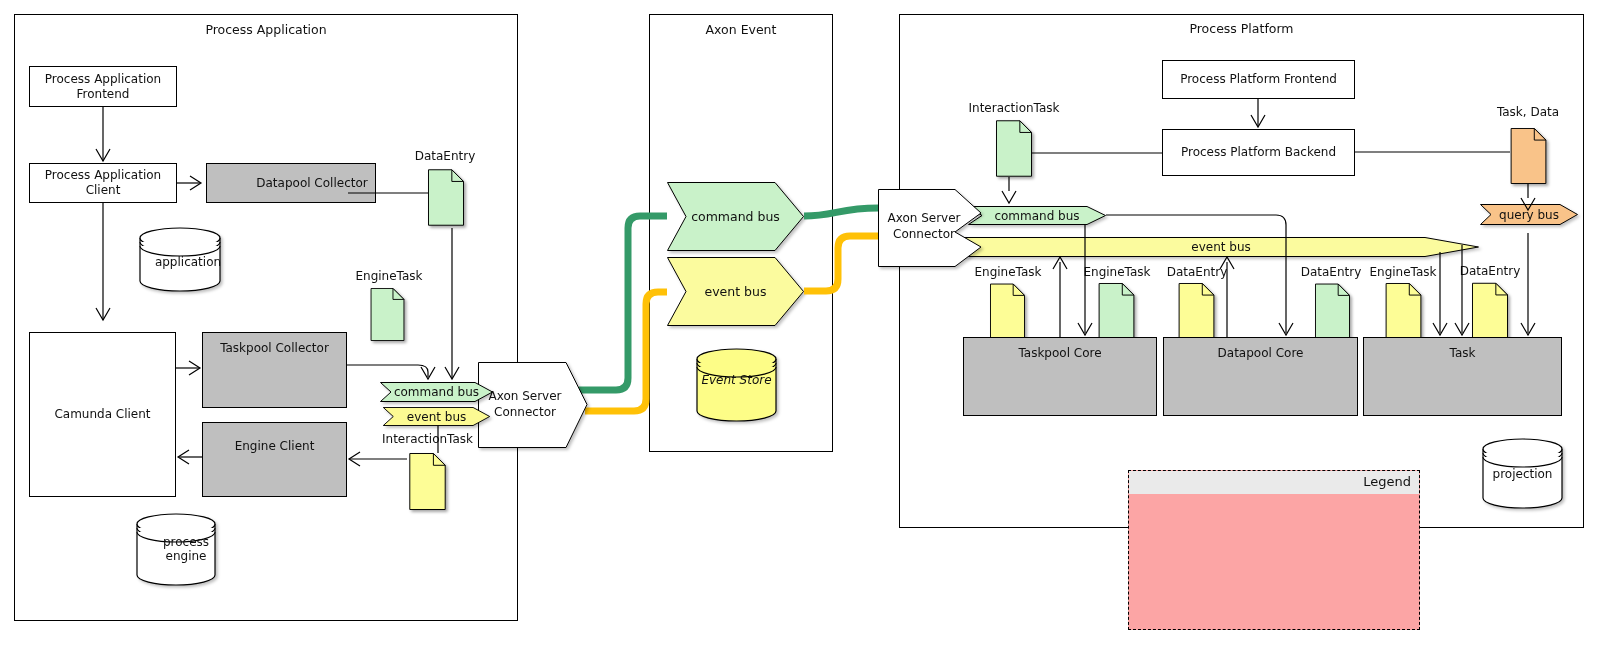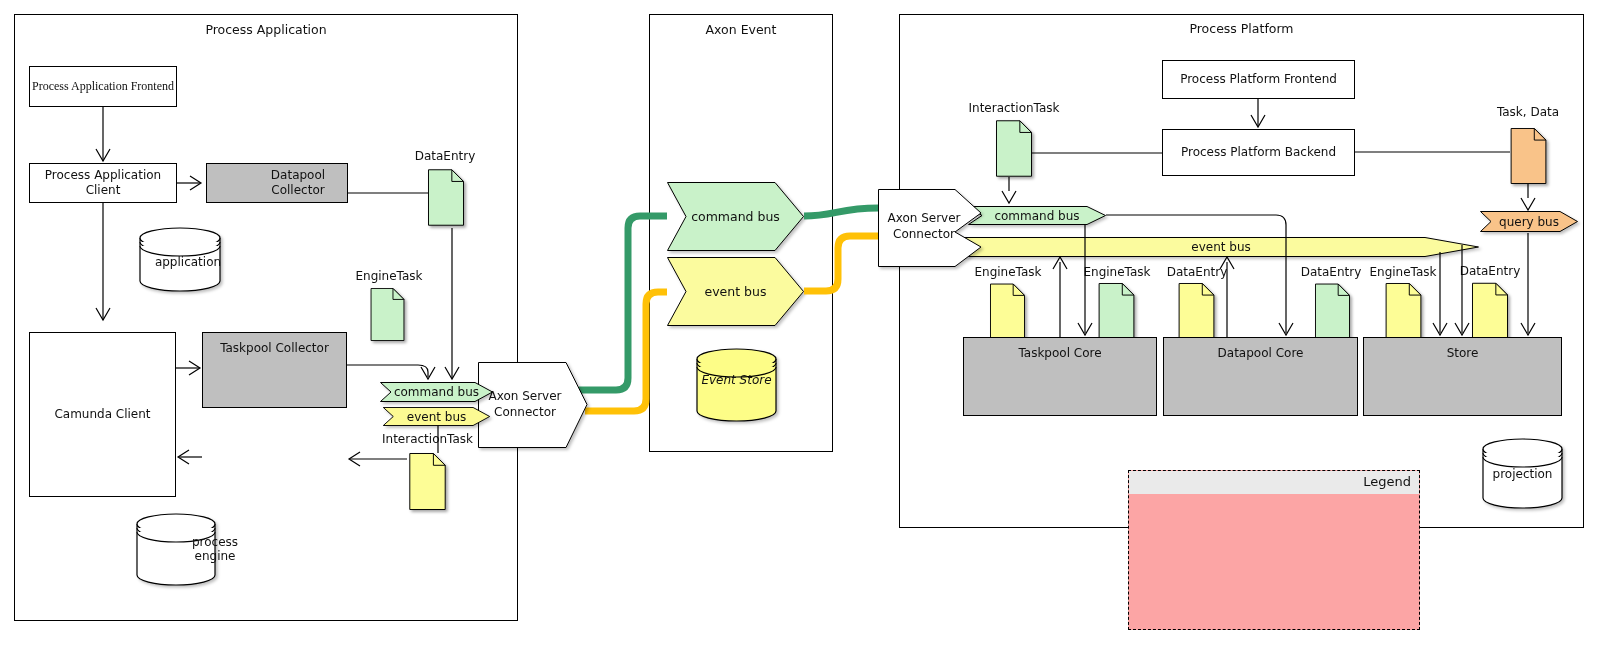--- a/index.html
+++ b/index.html
@@ -49,44 +49,45 @@
 
   <div class="abs section" style="left:14px;top:14px;width:504px;height:607px;"></div>
   <div class="abs sec-title" style="left:14px;top:22px;width:504px;">Process Application</div>
 
   <div class="abs section" style="left:649px;top:14px;width:184px;height:438px;"></div>
   <div class="abs sec-title" style="left:649px;top:22px;width:184px;">Axon Event</div>
 
   <div class="abs section" style="left:899px;top:14px;width:685px;height:514px;"></div>
   <div class="abs sec-title" style="left:899px;top:21px;width:685px;">Process Platform</div>
 
-  <div class="abs node" style="left:29px;top:66px;width:148px;height:41px;font-family:Liberation Serif, serif;">Process Application Frontend</div>
+  <div class="abs node" style="left:29px;top:66px;width:148px;height:41px;">Process Application Frontend</div>
   <div class="abs node" style="left:29px;top:163px;width:148px;height:40px;">Process Application Client</div>
-  <div class="abs node gray" style="left:206px;top:163px;width:142px;height:40px;padding-left:42px;">Datapool Collector</div>
+  <div class="abs node gray" style="left:206px;top:163px;width:170px;height:40px;padding-left:42px;">Datapool Collector</div>
   <div class="abs node" style="left:29px;top:332px;width:147px;height:165px;">Camunda Client</div>
   <div class="abs node gray top-label" style="left:202px;top:332px;width:145px;height:76px;">Taskpool Collector</div>
+  <div class="abs node gray top-label" style="left:202px;top:422px;width:145px;height:75px;padding-top:16px;">Engine Client</div>
 
   <div class="abs cyl" style="left:139px;top:227px;width:82px;height:66px;">
     <svg width="82" height="66" viewBox="0 0 82 66">
       <path d="M1,11 V54 A40,10 0 0 0 81,54 V11 A40,10 0 0 1 1,11 Z"></path>
       <ellipse cx="41" cy="11" rx="40" ry="10"></ellipse>
       <path d="M1,15 A40,10 0 0 0 81,15" fill="none"></path>
       <path d="M1,19 A40,10 0 0 0 81,19" fill="none"></path>
     </svg>
     <div class="cyl-lbl" style="top:28px;padding-left:8px;">application</div>
   </div>
 
   <div class="abs cyl" style="left:136px;top:513px;width:80px;height:74px;">
     <svg width="80" height="74" viewBox="0 0 80 74">
       <path d="M1,11 V62 A39,10 0 0 0 79,62 V11 A39,10 0 0 1 1,11 Z"></path>
       <ellipse cx="40" cy="11" rx="39" ry="10"></ellipse>
       <path d="M1,15 A39,10 0 0 0 79,15" fill="none"></path>
       <path d="M1,19 A39,10 0 0 0 79,19" fill="none"></path>
     </svg>
-    <div class="cyl-lbl" style="top:22px;white-space:normal;padding:0 10px;margin-left:29px;">process engine</div>
+    <div class="cyl-lbl" style="top:22px;white-space:normal;padding:0 10px;">process engine</div>
   </div>
 
   <div class="abs lbl" style="left:400px;top:149px;width:90px;">DataEntry</div>
   <svg class="abs doc doc-green" style="left:428px;top:168px;" width="36" height="59" viewBox="0 0 37 58">
     <path d="M0.5,0.5 H24.5 L36.5,12.5 V57.5 H0.5 Z"></path>
       <path d="M24.5,0.5 L36.5,12.5 H24.5 Z"></path>
   </svg>
 
   <div class="abs lbl" style="left:344px;top:269px;width:90px;">EngineTask</div>
   <svg class="abs doc doc-green" style="left:370px;top:288px;" width="35" height="53" viewBox="0 0 37 58">
@@ -165,21 +166,21 @@
     <div class="bus-lbl" style="padding-right:6px;">command bus</div>
   </div>
 
   <div class="abs busarrow paleyellow" style="left:963px;top:237px;width:516px;height:20px;">
     <svg width="516" height="20" viewBox="0 0 516 20">
         <polygon points="0.5,0.5 462,0.5 515.5,10 462,19.5 0.5,19.5 13,10"></polygon>
       </svg>
     <div class="bus-lbl">event bus</div>
   </div>
 
-  <div class="abs busarrow orange" style="left:1480px;top:211px;width:98px;height:21px;">
+  <div class="abs busarrow orange" style="left:1480px;top:204px;width:98px;height:21px;">
     <svg width="98" height="21" viewBox="0 0 98 21">
         <polygon points="0.5,0.5 80,0.5 97.5,10.5 80,20.5 0.5,20.5 11,10.5"></polygon>
       </svg>
     <div class="bus-lbl" style="padding-right:6px;">query bus</div>
   </div>
 
   <div class="abs connector" style="left:878px;top:189px;width:104px;height:78px;">
     <svg width="104" height="78" viewBox="0 0 104 78">
         <polygon points="0.5,0.5 77,0.5 103,24 77,43 103,58 77,77.5 0.5,77.5"></polygon>
       </svg>
@@ -213,21 +214,21 @@
       <path d="M0.5,0.5 H24.5 L36.5,12.5 V57.5 H0.5 Z"></path>
       <path d="M24.5,0.5 L36.5,12.5 H24.5 Z"></path>
     </svg>
   <svg class="abs doc doc-yellow" style="left:1472px;top:282px;" width="36" height="58" viewBox="0 0 37 58">
       <path d="M0.5,0.5 H24.5 L36.5,12.5 V57.5 H0.5 Z"></path>
       <path d="M24.5,0.5 L36.5,12.5 H24.5 Z"></path>
     </svg>
 
   <div class="abs node gray top-label" style="left:963px;top:337px;width:194px;height:79px;">Taskpool Core</div>
   <div class="abs node gray top-label" style="left:1163px;top:337px;width:195px;height:79px;">Datapool Core</div>
-  <div class="abs node gray top-label" style="left:1363px;top:337px;width:199px;height:79px;">Store</div>
+  <div class="abs node gray top-label" style="left:1363px;top:337px;width:199px;height:79px;">Task</div>
 
   <div class="abs cyl" style="left:1482px;top:438px;width:81px;height:72px;">
     <svg width="81" height="72" viewBox="0 0 81 72">
       <path d="M1,11 V60 A39.5,10 0 0 0 80,60 V11 A39.5,10 0 0 1 1,11 Z"></path>
       <ellipse cx="40.5" cy="11" rx="39.5" ry="10"></ellipse>
       <path d="M1,15 A39.5,10 0 0 0 80,15" fill="none"></path>
       <path d="M1,19 A39.5,10 0 0 0 80,19" fill="none"></path>
     </svg>
     <div class="cyl-lbl" style="top:29px;">projection</div>
   </div>

